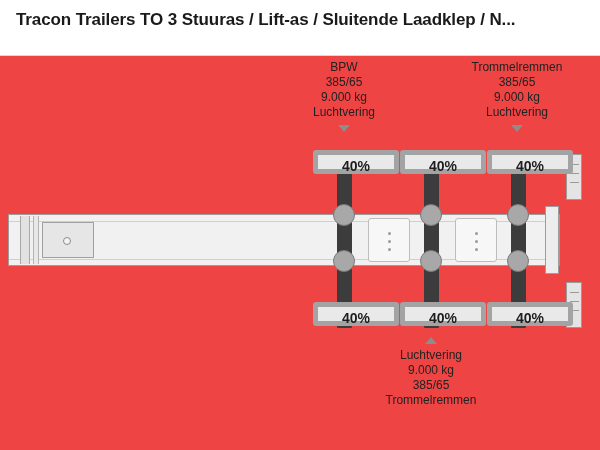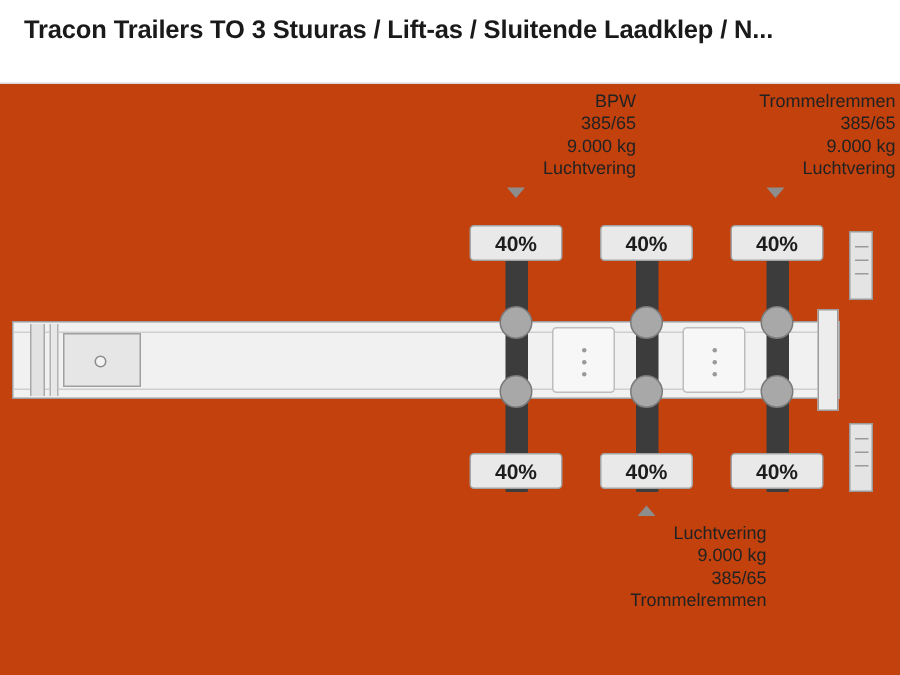--- a/index.html
+++ b/index.html
@@ -12,21 +12,21 @@
     height: 450px;
     font-family: "Liberation Sans", sans-serif;
     color: #222222;
     overflow: hidden;
     position: relative;
   }
   #page {
     position: relative;
     width: 600px;
     height: 450px;
-    background: #c2410c;
+    background: #ef4444;
   }
   
   #header {
     position: absolute;
     left: 0; top: 0;
     width: 600px;
     height: 56px;
     background: #ffffff;
     border-bottom: 1px solid #d8d8d8;
     box-sizing: border-box;
@@ -192,37 +192,37 @@
     width: 22px;
     height: 22px;
     border-radius: 50%;
     background: #a8a8a8;
     border: 1px solid #7a7a7a;
     box-sizing: border-box;
   }
   
   .tyre-box {
     position: absolute;
-    width: 62px;
+    width: 86px;
     height: 24px;
     background: #e9e9e9;
-    border: 1px solid #a3a3a3;
+    border: 5px solid #a3a3a3;
     border-radius: 3px;
     box-sizing: border-box;
     text-align: center;
     line-height: 22px;
     font-size: 14px;
     font-weight: bold;
     color: #1d1d1d;
   }
   
   .axle-label {
     position: absolute;
     width: 160px;
-    text-align: right;
+    text-align: center;
     font-size: 12px;
     line-height: 15px;
     color: #222222;
   }
   .caret {
     position: absolute;
     width: 0;
     height: 0;
     border-left: 6px solid transparent;
     border-right: 6px solid transparent;

